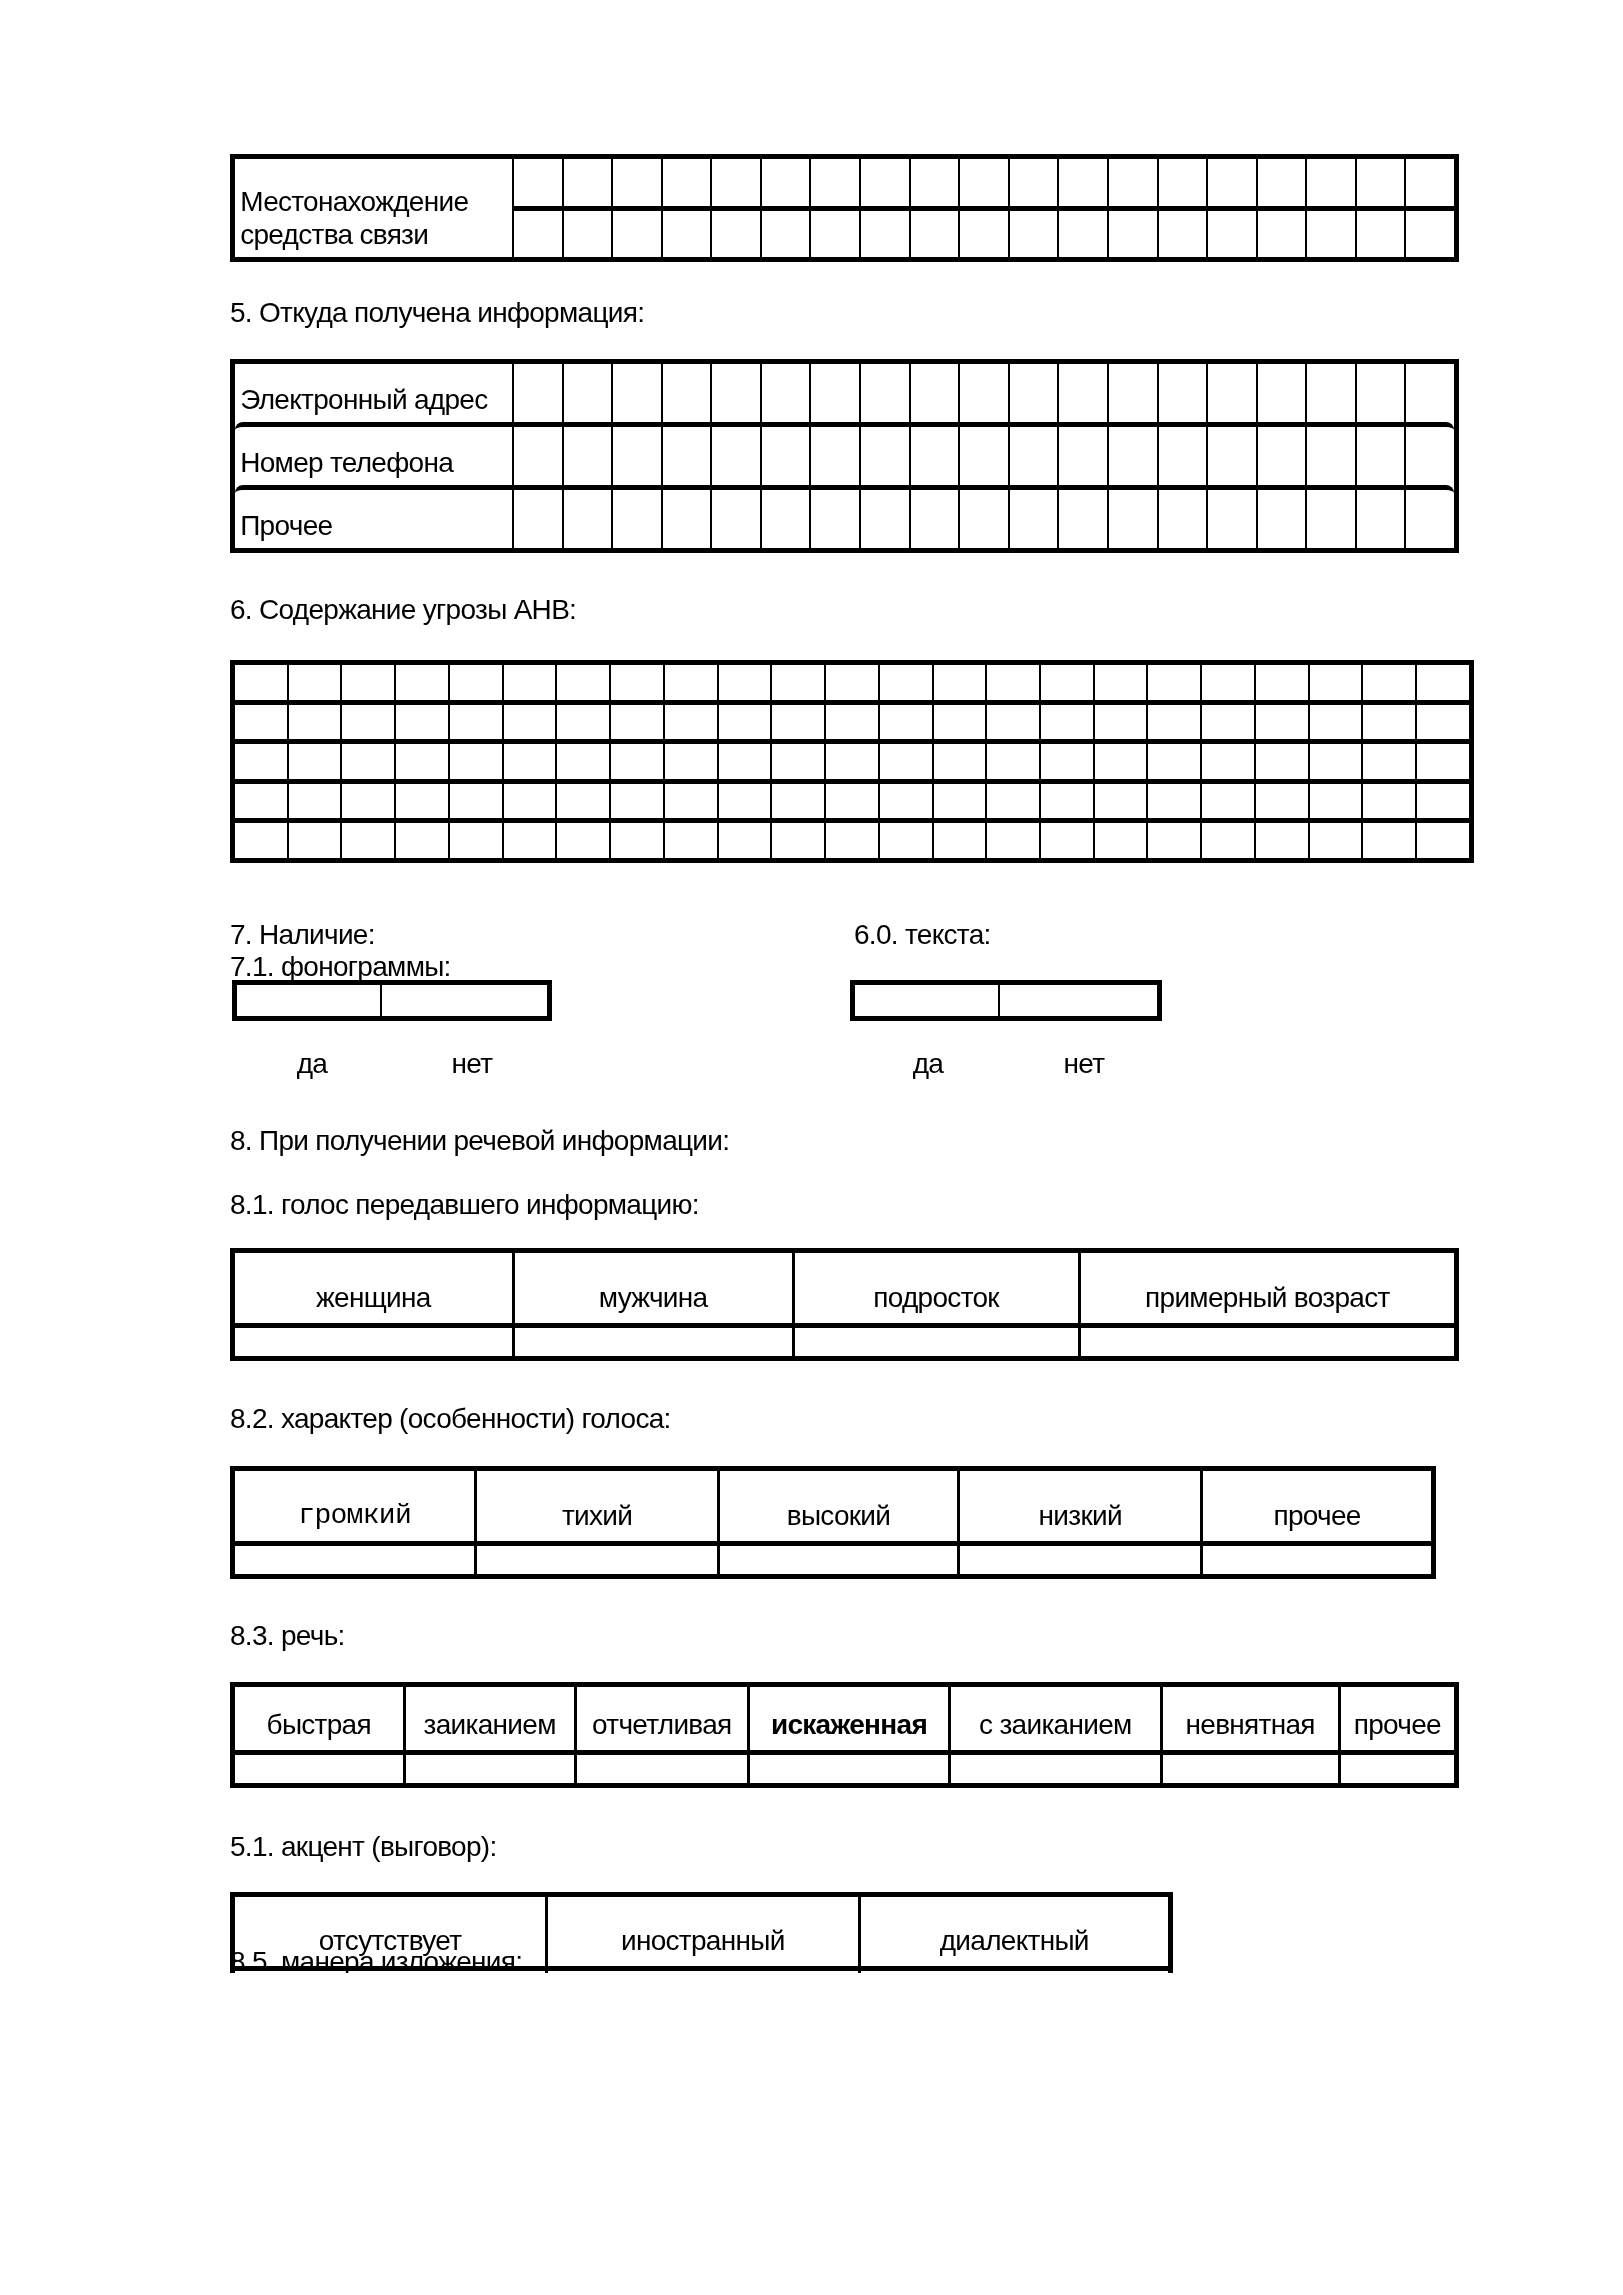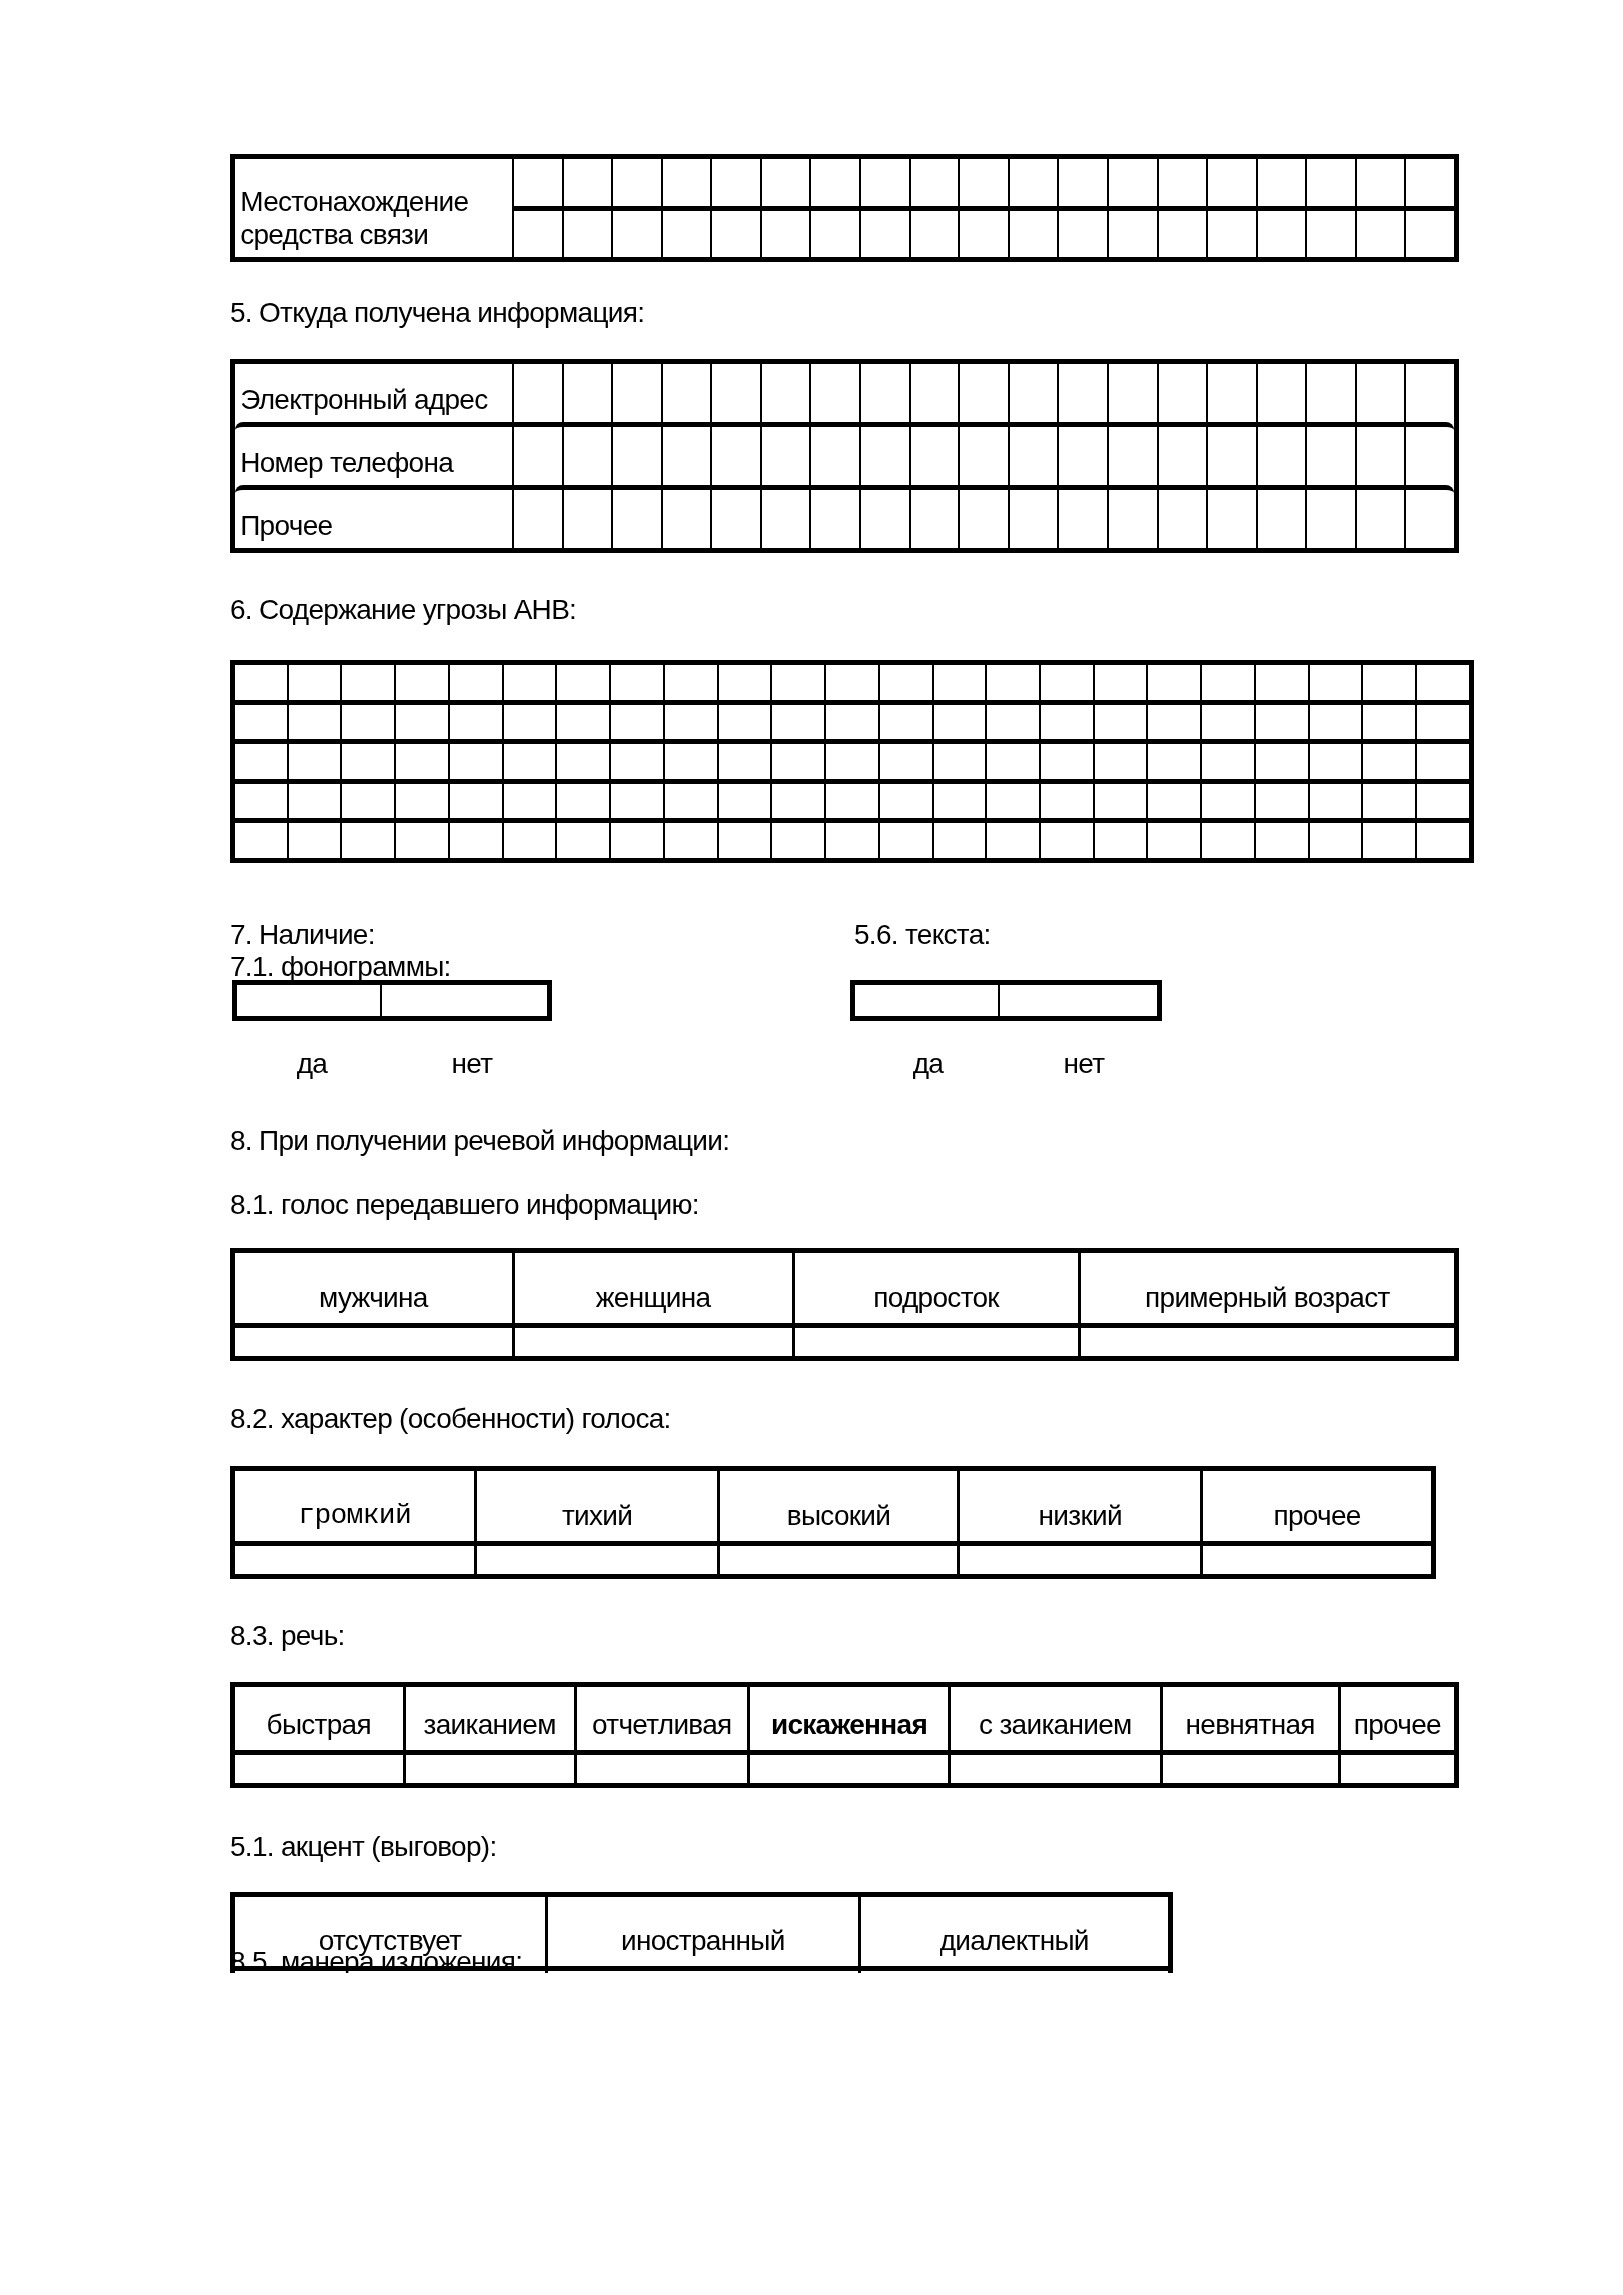--- a/index.html
+++ b/index.html
@@ -309,21 +309,21 @@
         <div class="cell"></div>
         <div class="cell"></div>
         <div class="cell"></div>
         <div class="cell"></div>
         <div class="cell"></div>
         <div class="cell"></div>
       </div>
   </div>
 
   <div class="heading" style="top:918px; left:230px;">7. Наличие:</div>
-  <div class="heading" style="top:918px; left:854px;">5.6. текста:</div>
+  <div class="heading" style="top:918px; left:854px;">6.0. текста:</div>
   <div class="heading" style="top:950px; left:230px;">7.1. фонограммы:</div>
 
   <div class="chkbox" style="top:980px; left:232px; width:320px;">
     <div class="cell" style="flex-grow:226;"></div>
     <div class="cell" style="flex-grow:261;"></div>
   </div>
   <div class="chkbox" style="top:980px; left:850px; width:312px;">
     <div class="cell" style="flex-grow:228;"></div>
     <div class="cell" style="flex-grow:249;"></div>
   </div>
@@ -335,22 +335,22 @@
   <div class="yn-row" style="top:1046px; left:850px; width:312px;">
     <span>да</span>
     <span>нет</span>
   </div>
 
   <div class="heading" style="top:1124px; left:230px;">8. При получении речевой информации:</div>
 
   <div class="heading" style="top:1188px; left:230px;">8.1. голос передавшего информацию:</div>
   <div class="opt-tbl" style="top:1248px; left:230px; width:1229px; height:113px;">
     <div class="opt-head">
+        <div class="cell hdr-cell" style="flex-grow: 430;">женщина</div>
         <div class="cell hdr-cell" style="flex-grow: 430;">мужчина</div>
-        <div class="cell hdr-cell" style="flex-grow: 430;">женщина</div>
         <div class="cell hdr-cell" style="flex-grow: 440;">подросток</div>
         <div class="cell hdr-cell" style="flex-grow: 580;">примерный возраст</div>
       </div>
     <div class="opt-empty">
         <div class="cell" style="flex-grow: 430;"></div>
         <div class="cell" style="flex-grow: 430;"></div>
         <div class="cell" style="flex-grow: 440;"></div>
         <div class="cell" style="flex-grow: 580;"></div>
       </div>
   </div>

